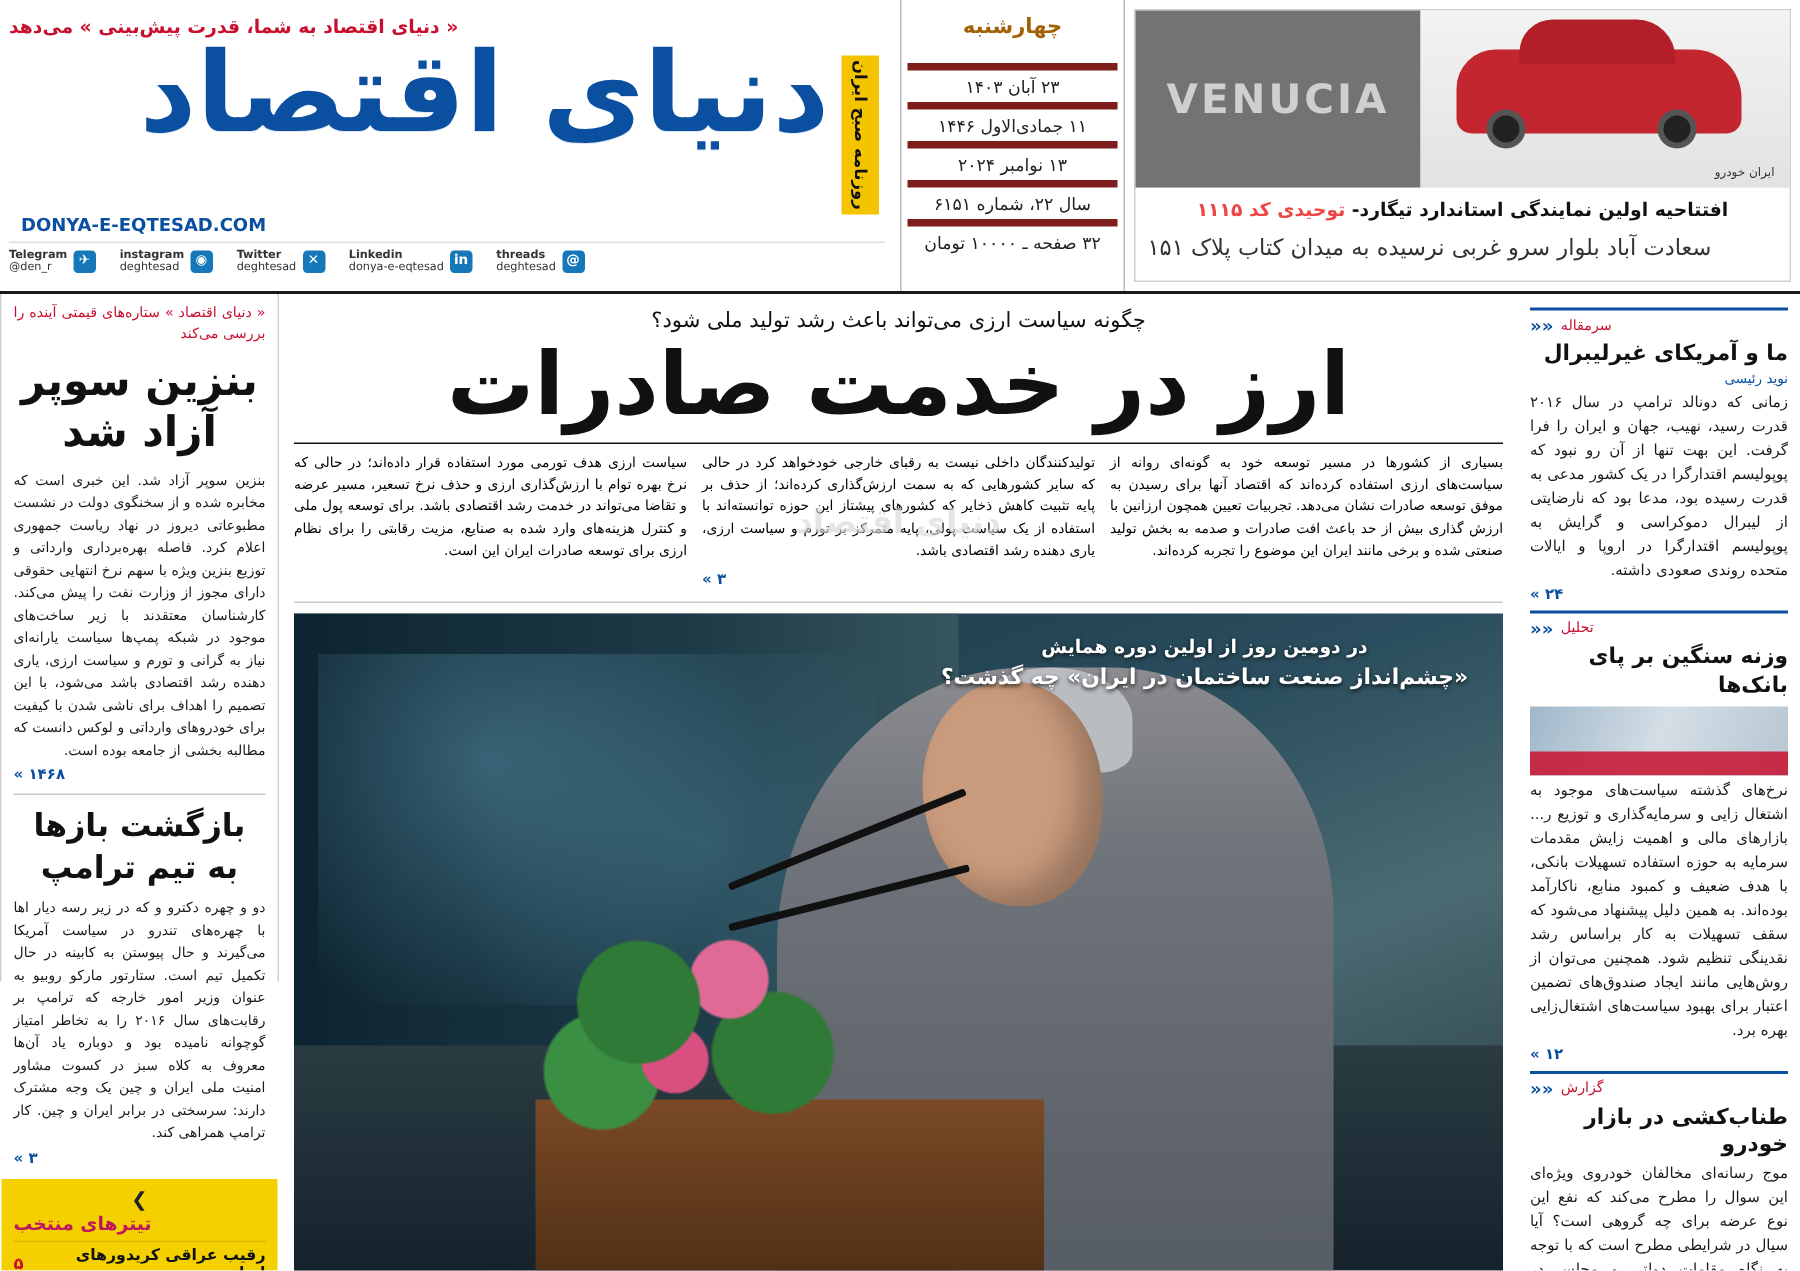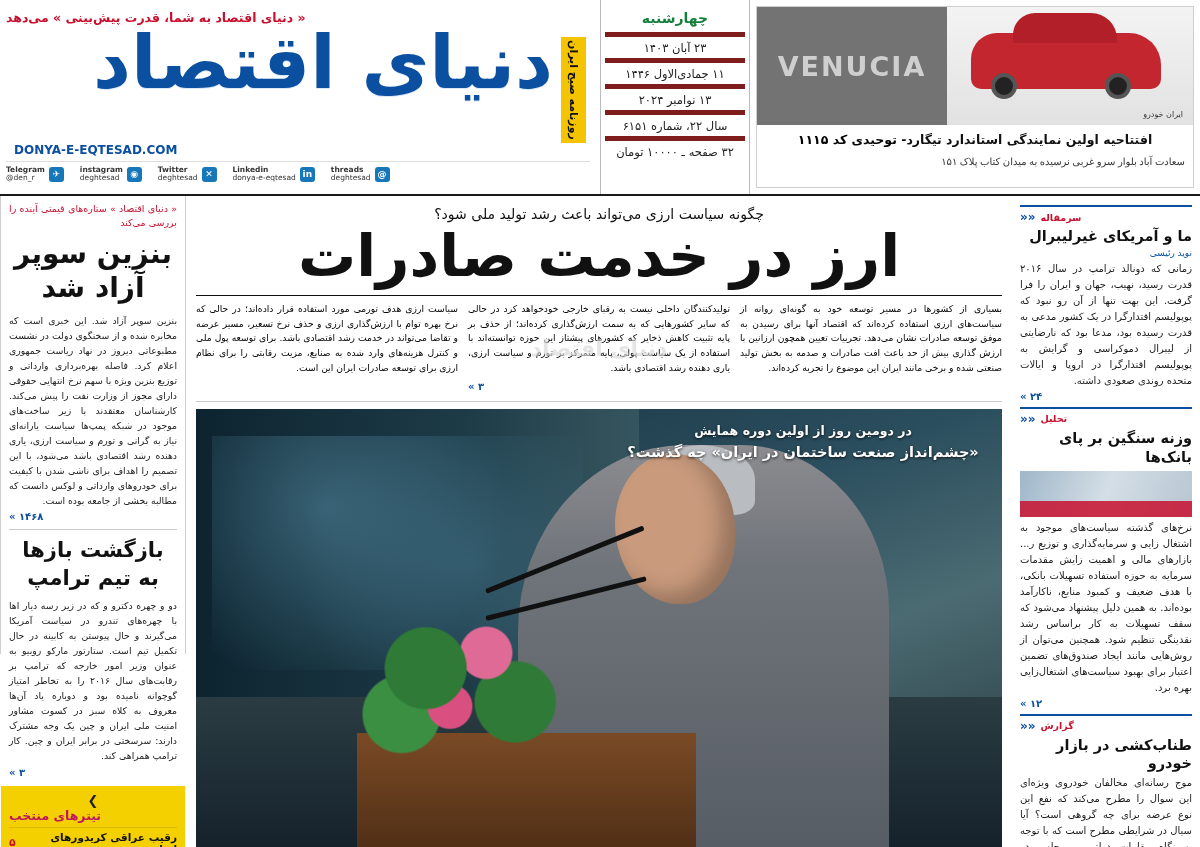--- a/index.html
+++ b/index.html
@@ -110,21 +110,21 @@
   
   .date-col {
     width: 150px;
     border-left: 1px solid #bbb;
     border-right: 1px solid #bbb;
     padding: 10px 4px;
     text-align: center;
     direction: rtl;
   }
   .date-col .day {
-    font-size: 14px; font-weight: bold; color: #15803d; margin-bottom: 6px;
+    font-size: 14px; font-weight: bold; color: #a16207; margin-bottom: 16px;
   }
   .date-col .d-line {
     font-size: 11.5px; color: #222; border-top: 5px solid #7f1d1d; padding: 4px 2px 3px;
   }
 
   
   .ad-block {
     width: 450px;
     padding: 6px;
   }
@@ -179,23 +179,23 @@
     position: absolute; right: 10px; bottom: 6px; font-size: 8px; color: #333; text-align: center; direction: rtl;
   }
   .ad-text {
     padding: 7px 8px;
     font-size: 12.5px;
     font-weight: bold;
     text-align: center;
     color: #111;
     direction: rtl;
   }
-  .ad-text .hl { color: #000000; }
+  .ad-text .hl { color: #ef4444; }
   .ad-sub {
-    font-size: 10px; font-weight: normal; color: #333; padding: 2px 8px 6px; text-align: right; font-family: Liberation Serif, serif;
+    font-size: 15px; font-weight: normal; color: #333; padding: 2px 8px 6px; text-align: left;
   }
 
   
   .body-grid {
     display: flex;
     flex-direction: row-reverse;
     height: 458px;
   }
 
   
@@ -377,21 +377,21 @@
   .sec-head {
     display: flex;
     flex-direction: row-reverse;
     align-items: center;
     gap: 5px;
     border-top: 2px solid #0a4fa0;
     padding-top: 3px;
     margin-top: 5px;
   }
   .sec-chev { color: #0a4fa0; font-weight: bold; font-size: 12px; }
-  .sec-label { color: #c8102e; font-size: 9.5px; font-weight: bold; }
+  .sec-label { color: #c8102e; font-size: 9.5px; font-weight: normal; }
   .ls-title {
     font-size: 14.5px;
     font-weight: bold;
     color: #111;
     margin: 3px 0 2px;
     line-height: 1.3;
   }
   .ls-author { font-size: 9px; color: #0a4fa0; margin-bottom: 3px; }
   .ls-body { font-size: 10px; line-height: 1.6; text-align: justify; color: #1a1a1a; }
   .ls-page { color: #0a4fa0; font-weight: bold; font-size: 10px; text-align: left; margin-top: 2px; }

